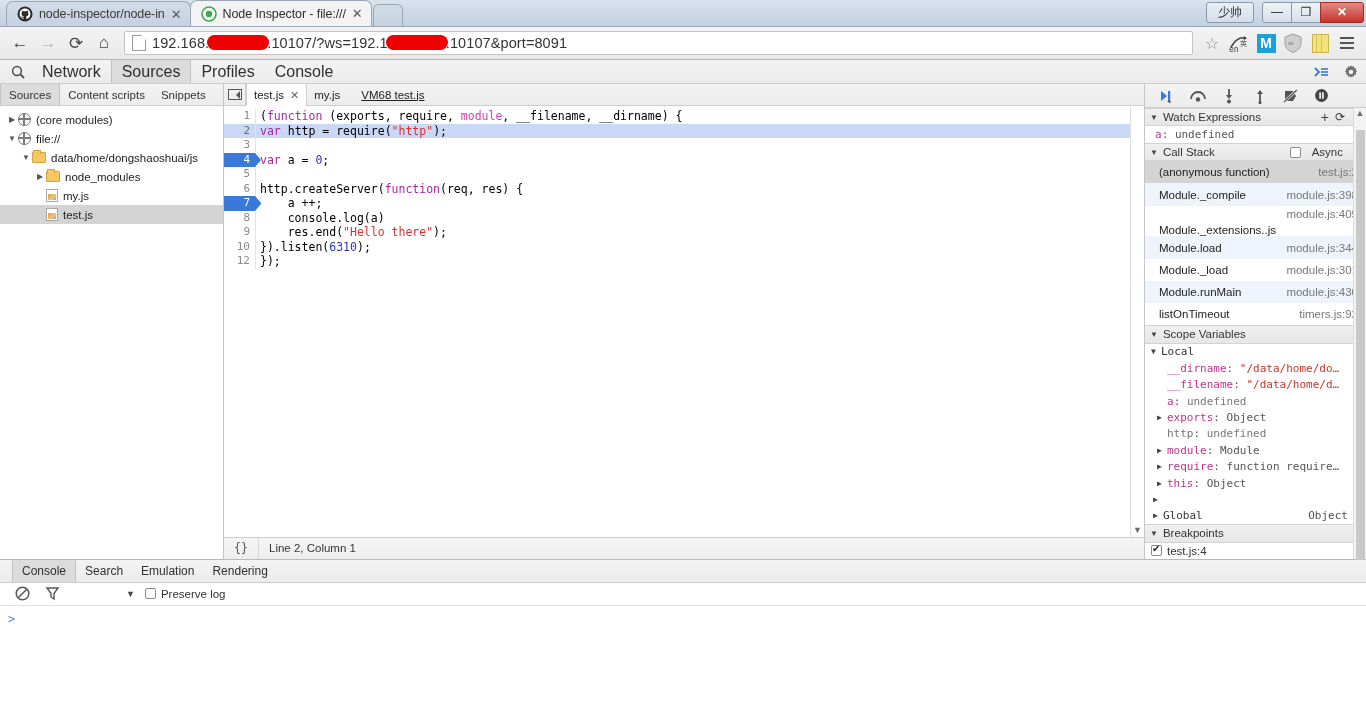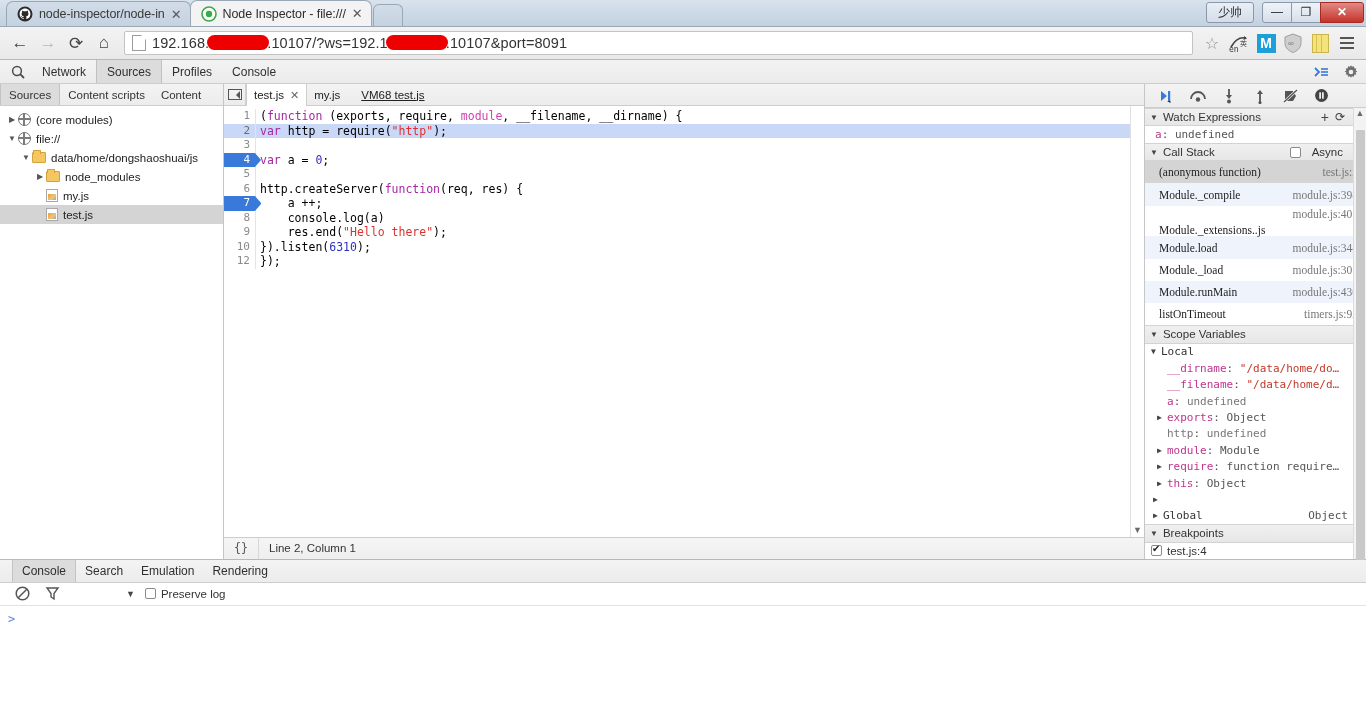--- a/index.html
+++ b/index.html
@@ -226,21 +226,21 @@
   }
   .dt-search-ico {
     width: 28px; display:flex; align-items:center; justify-content:center;
     color:#4c4c4c;
   }
   .dt-panels { display:flex; align-items:center; height:100%;}
   .dt-panel-tab {
     padding: 0 10px;
     height: 100%;
     display: flex; align-items: center;
-    font-size: 12px; color: #303030;
+    font-size: 16px; color: #303030;
   }
   .dt-panel-tab.sel {
     background: #dcdcdc;
     border-left: 1px solid #c0c0c0;
     border-right: 1px solid #c0c0c0;
   }
   .dt-toolbar-right {
     margin-left: auto; display:flex; align-items:center;
   }
   .dt-tb-ico {
@@ -422,21 +422,21 @@
   .sec-head .right { margin-left:auto; display:flex; align-items:center; gap:6px;}
   .watch-row, .cs-row, .sv-row {
     display:flex; align-items:center;
     height: 17px;
     font-family: "DejaVu Sans Mono", monospace;
     font-size: 11px;
     padding-left: 10px;
     white-space: nowrap;
   }
   .cs-row {
-    font-family:Liberation Serif, serif;
+    font-family:Liberation Sans, sans-serif;
     font-size: 11.5px;
     height: 23px;
     padding-left: 14px;
     color:#222;
   }
   .cs-row.sel { background:#d4d4d4; }
   .cs-row.alt { background:#eef3fc; }
   .cs-row .loc { margin-left:auto; color:#777; padding-right:8px; font-size:11.5px;}
   .cs-row.two { height: 32px; display:block; padding-top:0; position:relative;}
   .cs-row.two .l1 { position:absolute; right:8px; top:0; color:#777; font-size:11.5px; line-height:16px;}
@@ -608,21 +608,21 @@
         </div>
       </div>
     </div>
 
     <div class="dt-body">
 
       <div class="dt-left">
         <div class="dt-left-tabs">
           <div class="dt-subtab sel">Sources</div>
           <div class="dt-subtab">Content scripts</div>
-          <div class="dt-subtab">Content</div>
+          <div class="dt-subtab">Snippets</div>
         </div>
 
         <div class="tree">
 
           <div class="tree-row" style="padding-left:6px;">
             <span class="tw">▶</span>
             <span class="globe"></span>
             <span>(core modules)</span>
           </div>
 

